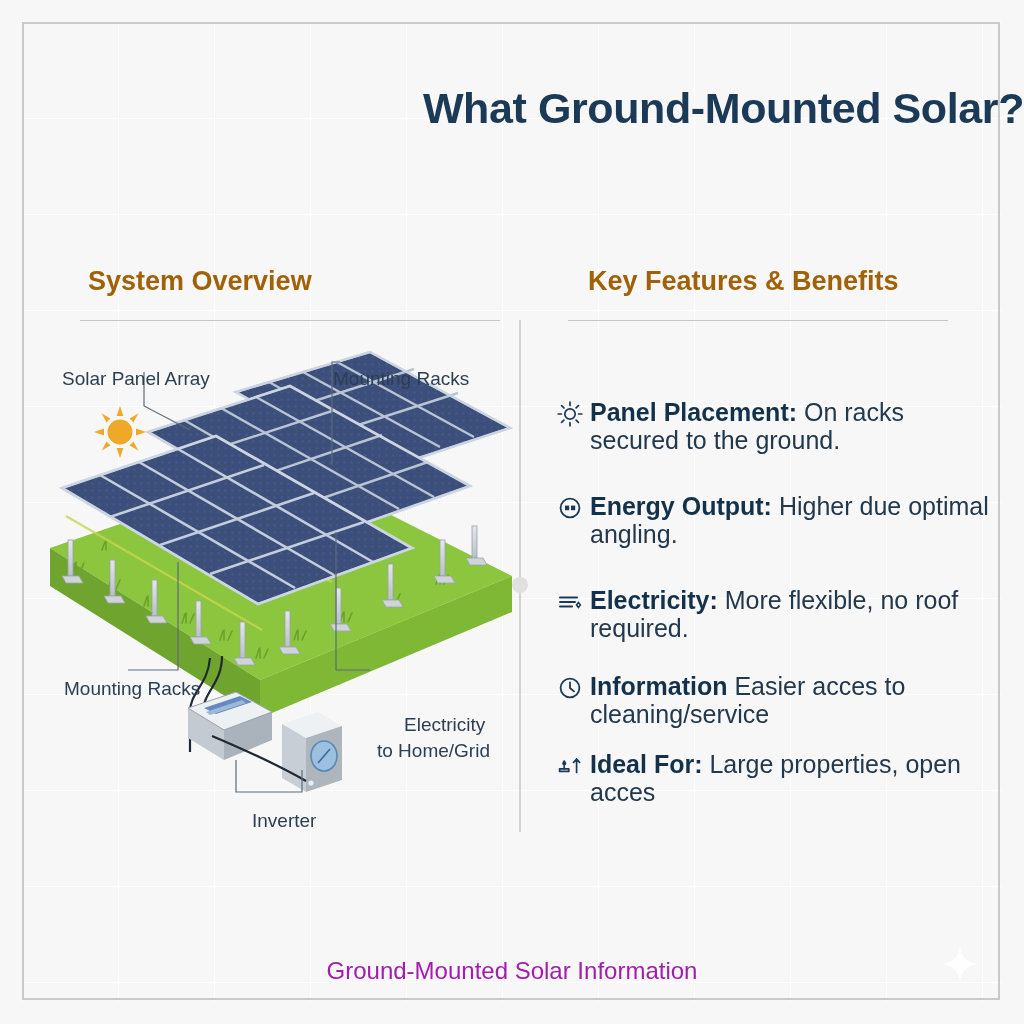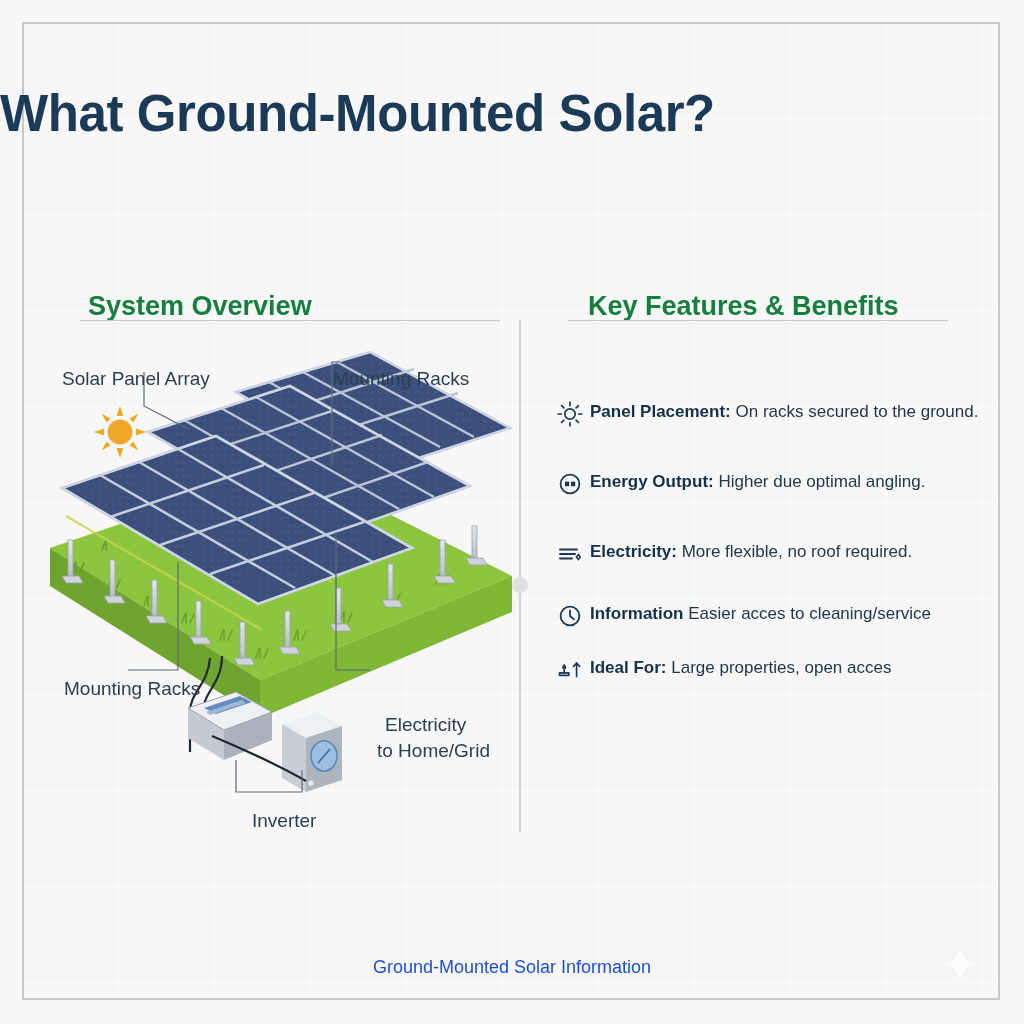--- a/index.html
+++ b/index.html
@@ -25,28 +25,28 @@
   .frame{
     position:absolute;left:22px;top:22px;
     width:978px;height:978px;
     border:2px solid #c9c9c9;
     box-sizing:border-box;
     pointer-events:none;
   }
   
   .title{
     position:absolute;left:0;top:84px;width:1024px;
-    text-align:left;
-    font-size:51px;font-weight:bold;letter-spacing:-0.4px;
+    text-align:right;
+    font-size:43px;font-weight:bold;letter-spacing:-0.4px;
     color:#1b3a57;
   }
   
   .col-head{
     position:absolute;
-    font-size:27px;font-weight:bold;color:#15803d;margin-top:25px;
+    font-size:27px;font-weight:bold;color:#a16207;
   }
   #head-left{left:88px;top:266px;}
   #head-right{left:588px;top:266px;}
   .rule{
     position:absolute;height:1px;background:#c6c6c6;
   }
   #rule-left{left:80px;top:320px;width:420px;}
   #rule-right{left:568px;top:320px;width:380px;}
   
   .divider{
@@ -65,33 +65,33 @@
     position:relative;
     display:flex;align-items:flex-start;
     margin-bottom:28px;
   }
   .feature .ficon{
     flex:0 0 34px;width:34px;height:30px;
     display:flex;align-items:flex-start;justify-content:flex-start;
     padding-top:2px;
   }
   .feature .ftext{
-    font-size:17px;line-height:28px;color:#22384d;
+    font-size:25px;line-height:28px;color:#22384d;
     max-width:400px;
   }
   .feature .ftext b{font-weight:bold;color:#13314b;}
   
   #feat-0{margin-bottom:38px;}
   #feat-1{margin-bottom:38px;}
   #feat-2{margin-bottom:30px;}
   #feat-3{margin-bottom:22px;}
   
   .footer{
     position:absolute;left:0;top:957px;width:1024px;text-align:center;
-    font-size:18px;color:#1d4ed8;
+    font-size:24px;color:#a21caf;
   }
   .sparkle{
     position:absolute;right:44px;bottom:40px;width:40px;height:40px;
     pointer-events:none;opacity:.9;
   }
   
   .dlabel{
     position:absolute;font-size:19px;color:#2b3f52;white-space:nowrap;
   }
 </style>
@@ -258,21 +258,21 @@
         <path d="M296,192 L296,330 L330,330"></path>
         <path d="M138,222 L138,330 L88,330"></path>
         <path d="M196,420 L196,452 L262,452 L262,430"></path>
       </g>
     </svg>
 
     
     <div class="dlabel" style="left:22px;top:28px;">Solar Panel Array</div>
     <div class="dlabel" style="left:293px;top:28px;">Mounting Racks</div>
     <div class="dlabel" style="left:24px;top:338px;">Mounting Racks</div>
-    <div class="dlabel" style="left:345px;top:374px;">Electricity</div>
+    <div class="dlabel" style="left:364px;top:374px;">Electricity</div>
     <div class="dlabel" style="left:337px;top:400px;">to Home/Grid</div>
     <div class="dlabel" style="left:212px;top:470px;">Inverter</div>
 
     
     <svg width="60" height="60" viewBox="0 0 60 60" style="position:absolute;left:50px;top:62px;">
       <g fill="#f0a828">
         <circle cx="30" cy="30" r="12.5"></circle>
         <g>
           <polygon points="30,4 33.4,14 26.6,14"></polygon>
           <polygon points="30,56 33.4,46 26.6,46"></polygon>

